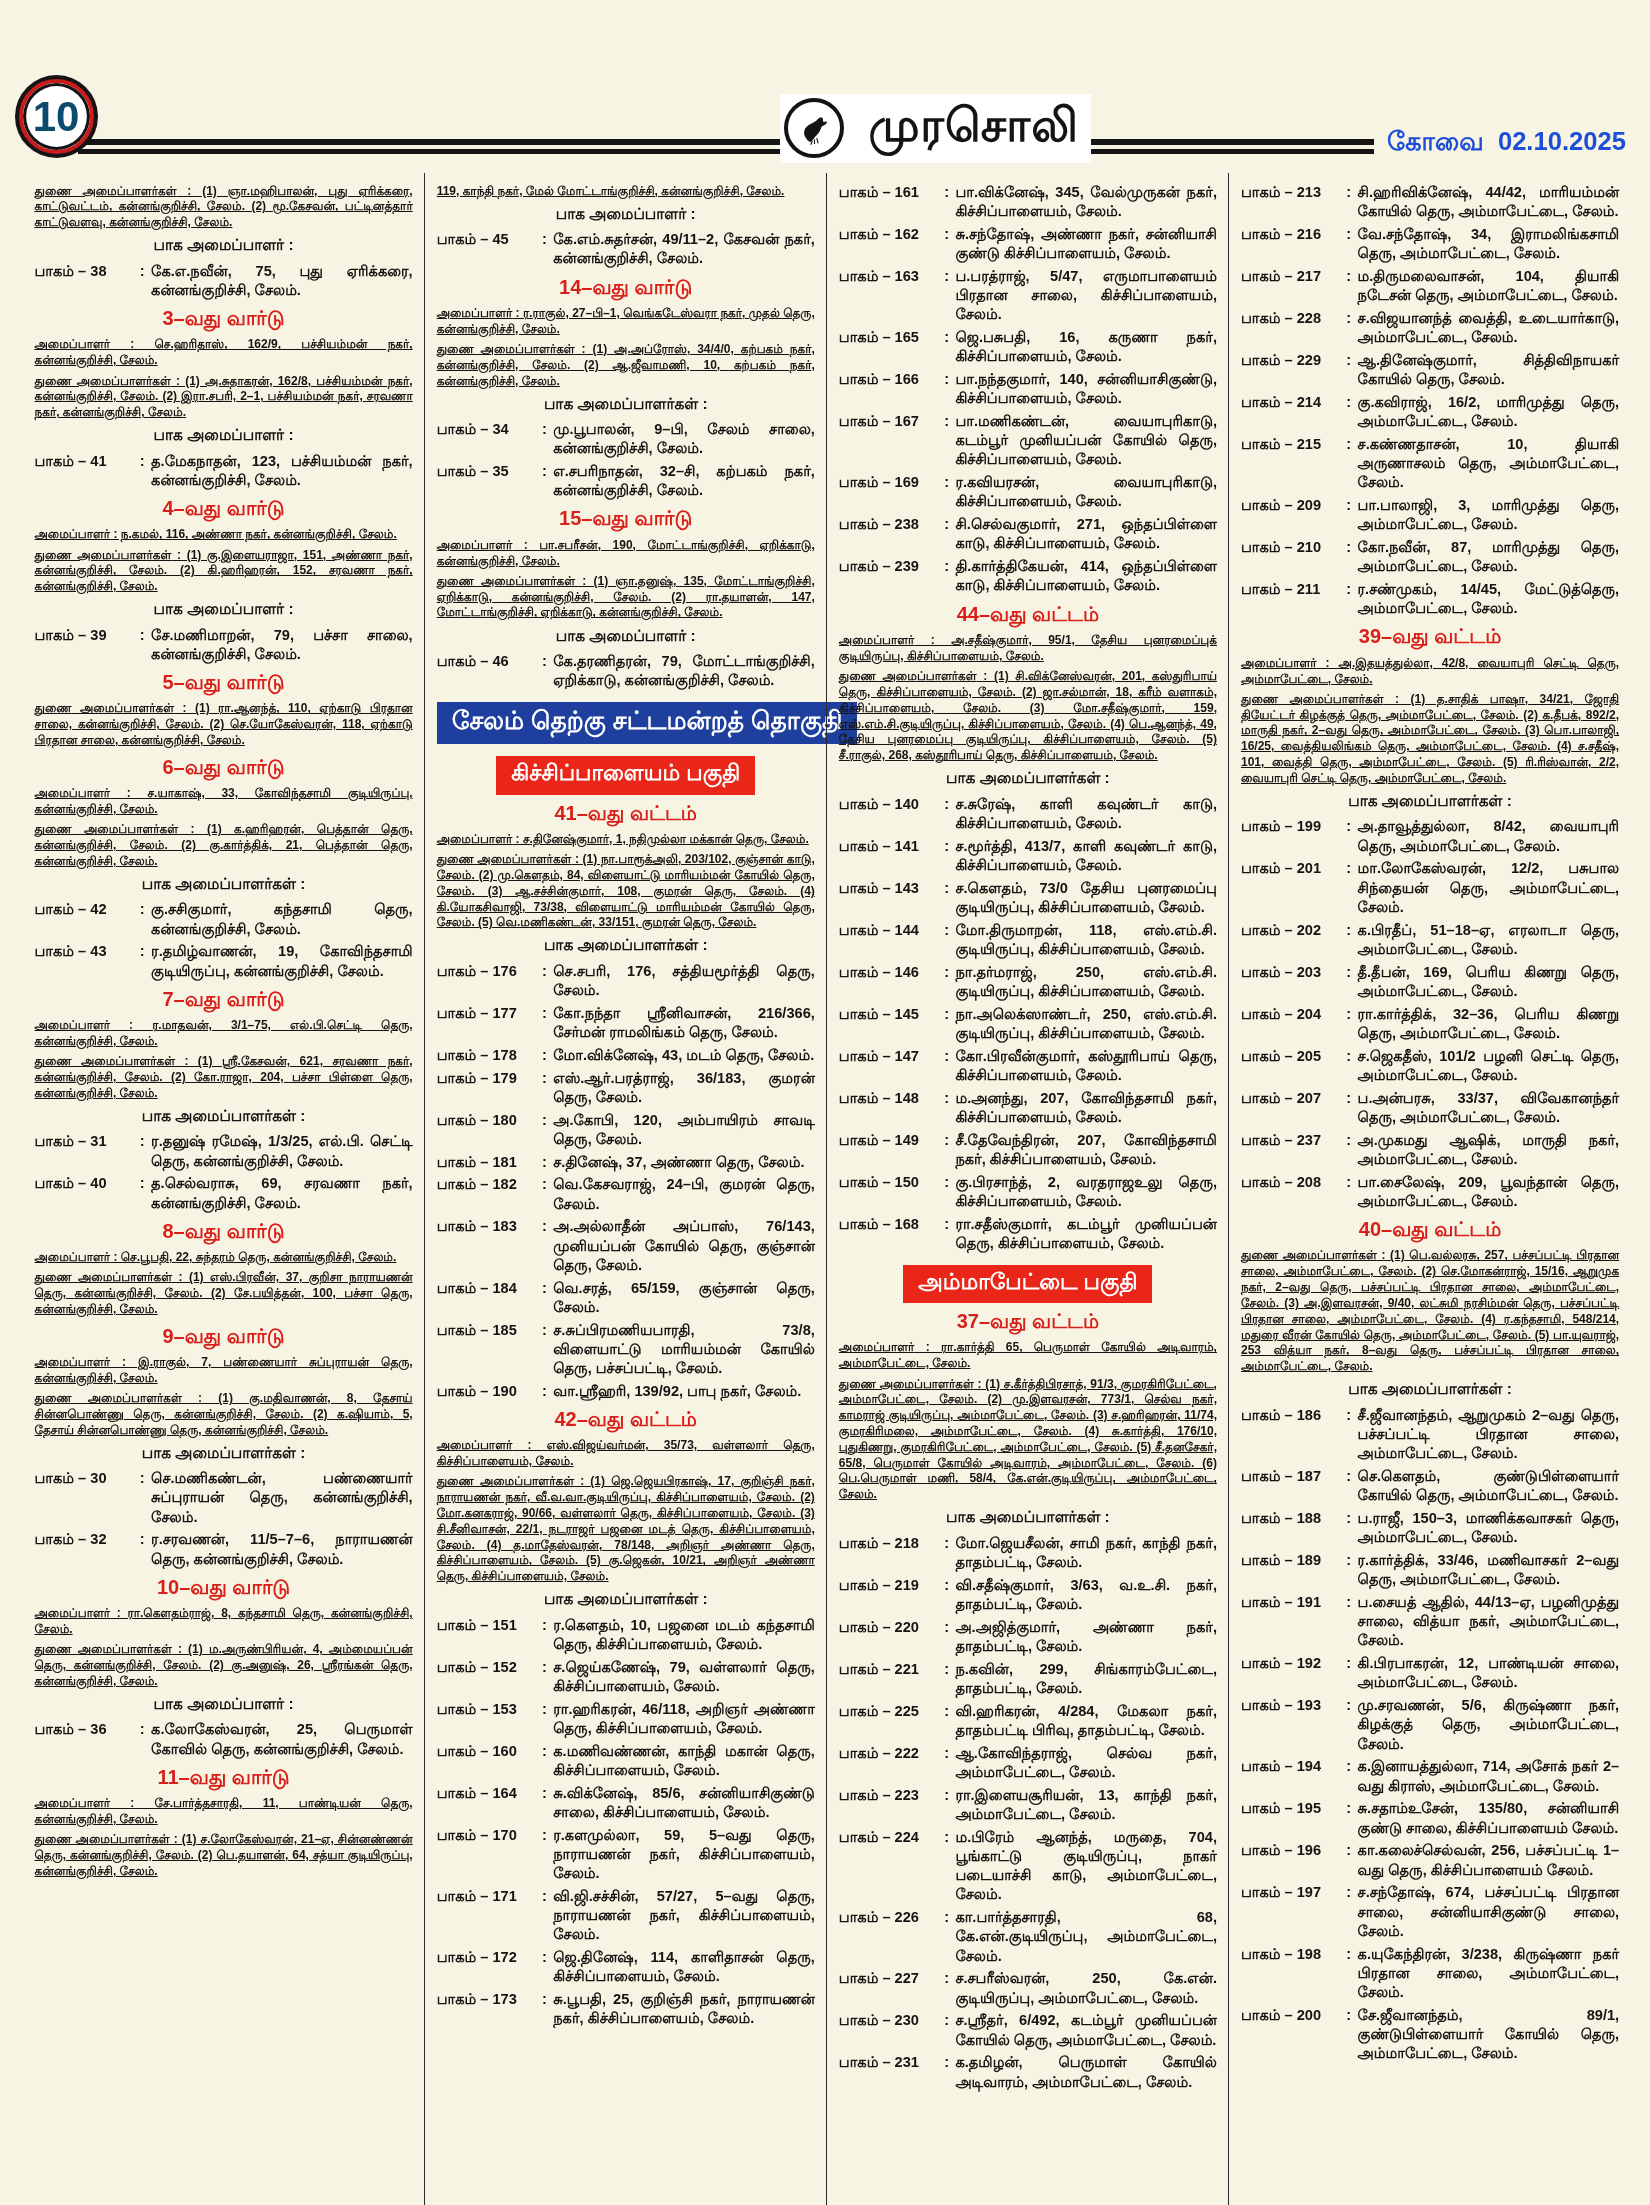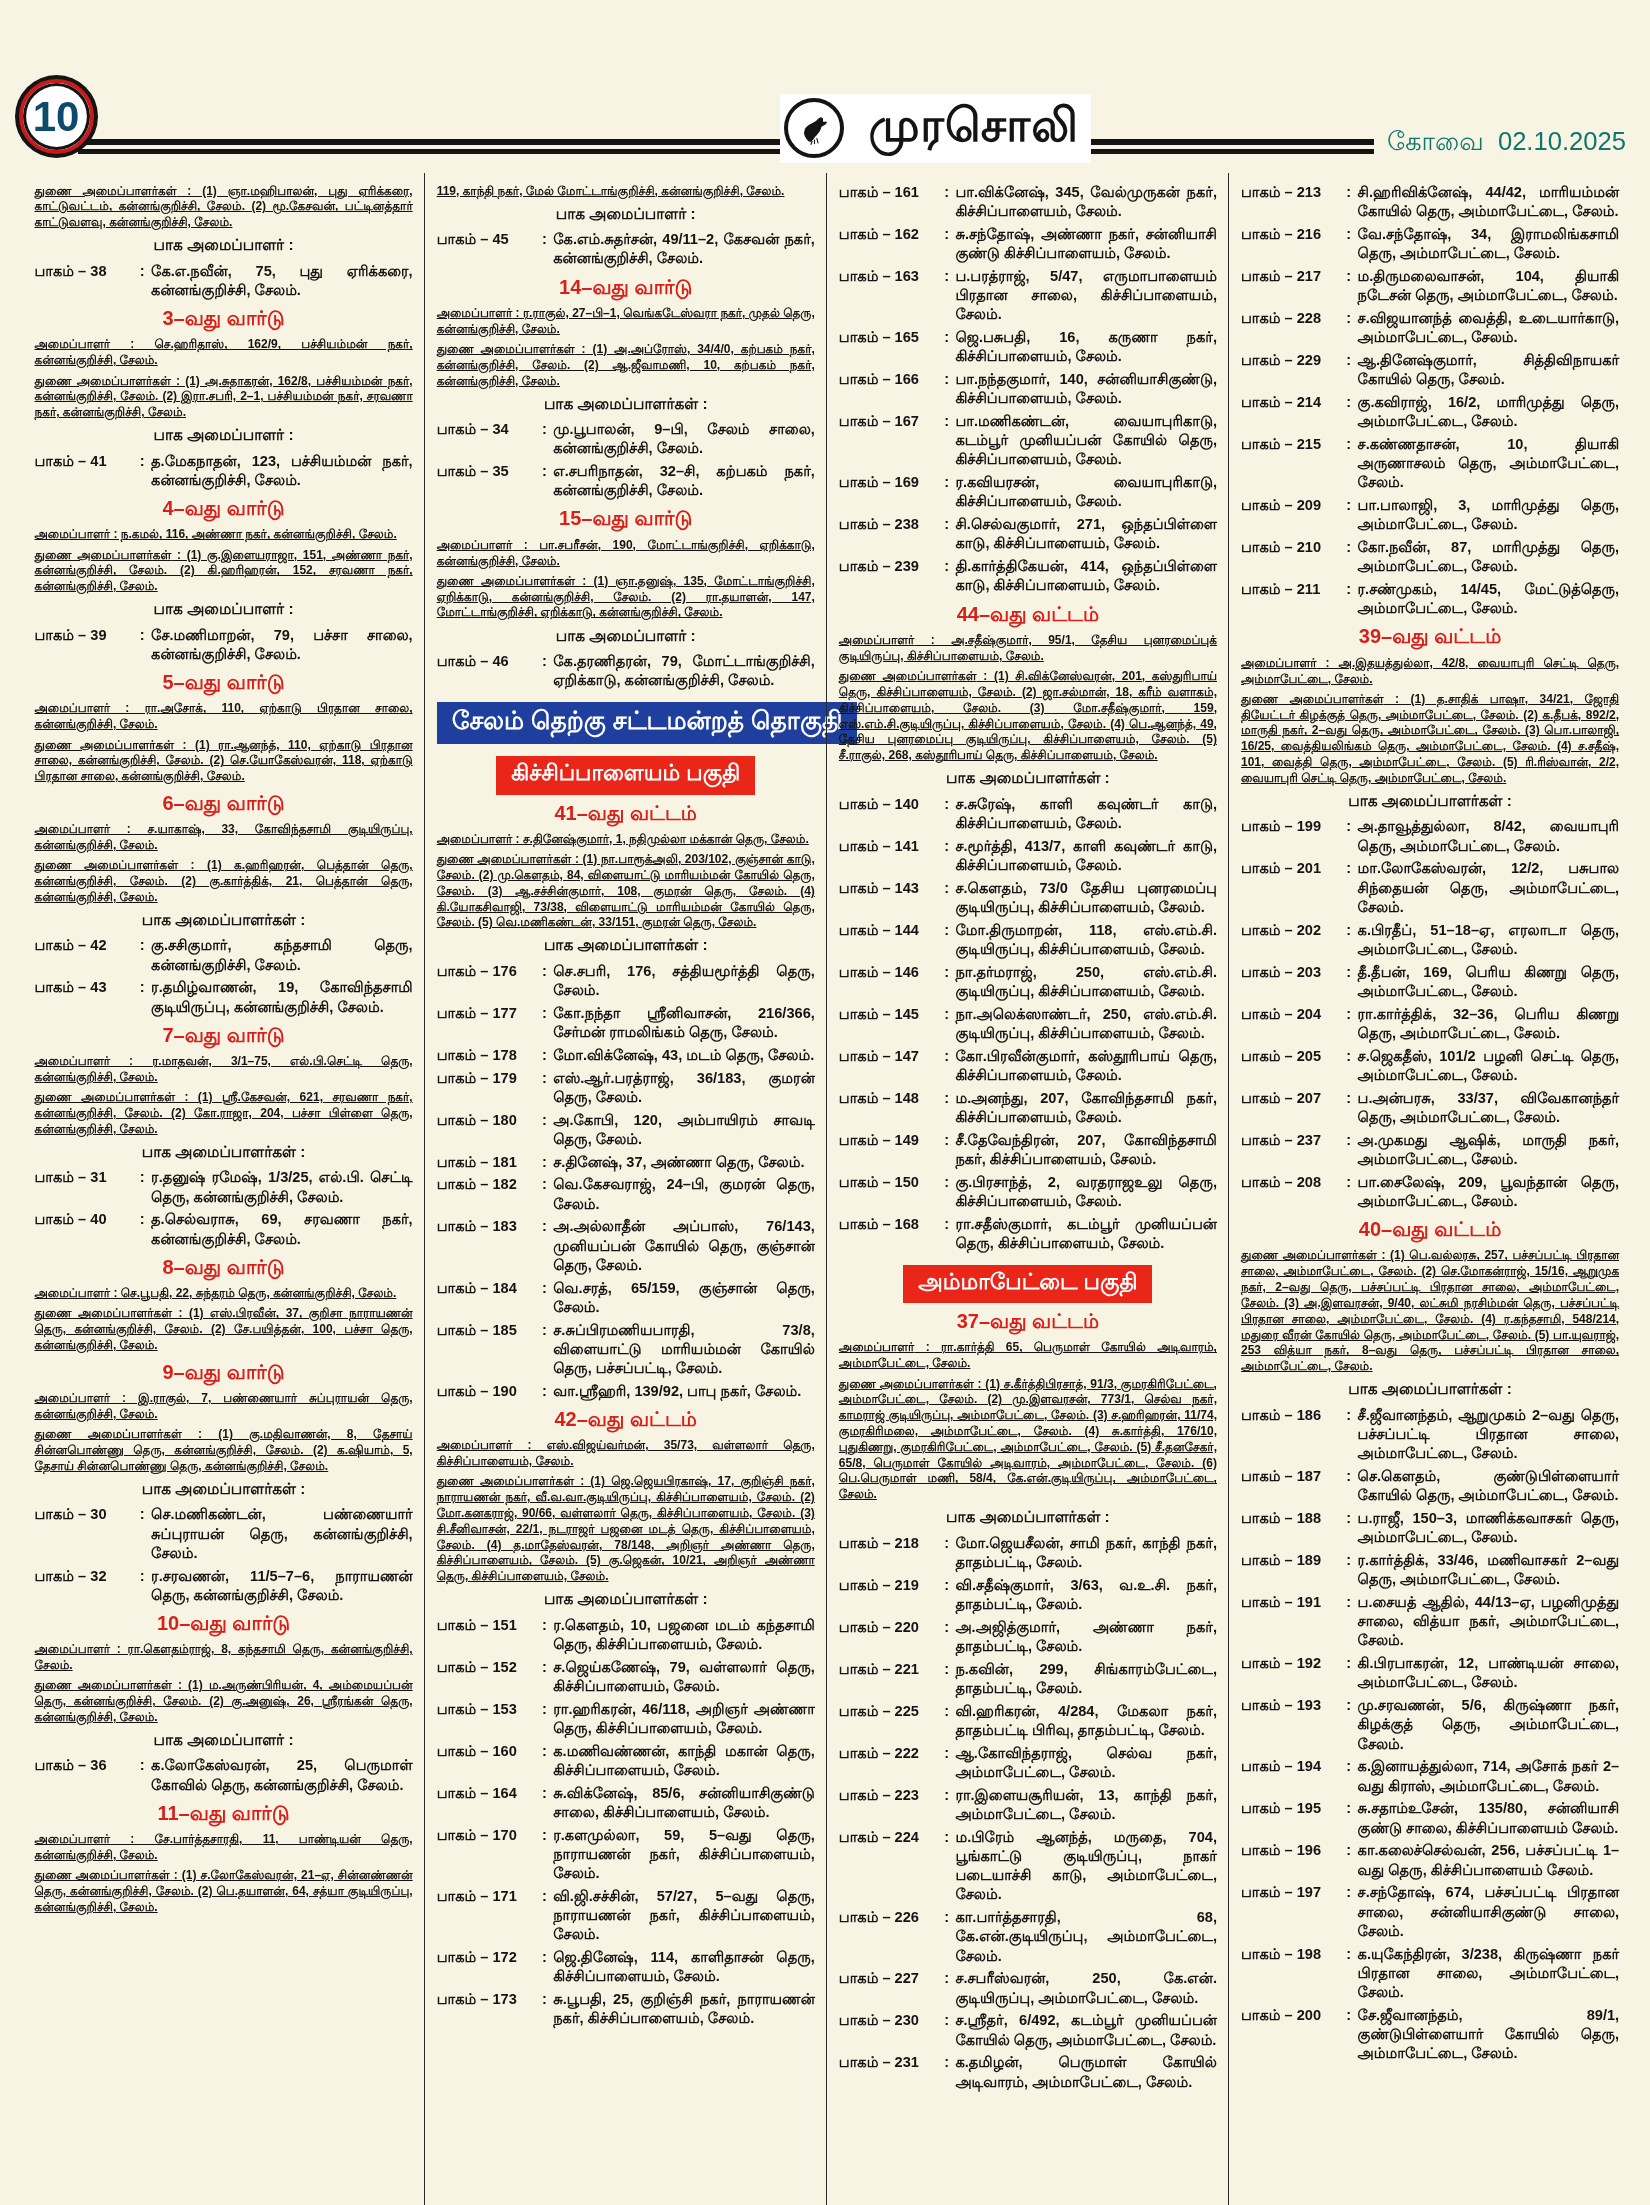--- a/index.html
+++ b/index.html
@@ -28,21 +28,21 @@
     display:flex;align-items:center;gap:24px;
   }
   .masthead-logo{
     width:52px;height:52px;border-radius:50%;border:4px solid #141414;
     display:flex;align-items:center;justify-content:center;background:#fff;
   }
   .masthead-logo svg{width:37px;height:37px;}
   .masthead-title{font-size:46px;font-weight:bold;color:#141414;letter-spacing:0.9px;}
   .dateline{
     position:absolute;right:24px;top:127px;z-index:2;background:#f8f4e3;
-    padding-left:13.2px;font-size:25.6px;font-weight:normal;color:#0f766e;white-space:nowrap;
+    padding-left:13.2px;font-size:25.6px;font-weight:bold;color:#1d4ed8;white-space:nowrap;
   }
   
   .cols{
     display:flex;align-items:stretch;
     margin:0 19.4px 0 23px;border-bottom:1.8px solid #141414;
     padding-bottom:11.5px;min-height:2395px;box-sizing:border-box;
   }
   .col{flex:1 1 0;padding:6.2px 11.5px 4.4px 11.5px;min-width:0;}
   .col + .col{border-left:1.3px solid #2a2a2a;}
   
@@ -108,21 +108,20 @@
       <div class="ward">4–வது வார்டு</div>
       <p class="para"><b class="lead">அமைப்பாளர்</b><span class="rest"> : ந.கமல், 116, அண்ணா நகர், கன்னங்குறிச்சி, சேலம்.</span></p>
       <p class="para"><b class="lead">துணை அமைப்பாளர்கள்</b><span class="rest"> : (1) கு.இளையராஜா, 151, அண்ணா நகர், கன்னங்குறிச்சி, சேலம். (2) கி.ஹரிஹரன், 152, சரவணா நகர், கன்னங்குறிச்சி, சேலம்.</span></p>
       <div class="centerhead">பாக அமைப்பாளர் :</div>
       <div class="part">
     <span class="pno">பாகம் – 39</span>
     <span class="colon">:</span>
     <span class="ptext">சே.மணிமாறன், 79, பச்சா சாலை, கன்னங்குறிச்சி, சேலம்.</span>
   </div>
       <div class="ward">5–வது வார்டு</div>
-      <p class="para"><b class="lead">அமைப்பாளர்</b><span class="rest"> : ரா.அசோக், 110, ஏற்காடு பிரதான சாலை, கன்னங்குறிச்சி, சேலம்.</span></p>
       <p class="para"><b class="lead">துணை அமைப்பாளர்கள்</b><span class="rest"> : (1) ரா.ஆனந்த், 110, ஏற்காடு பிரதான சாலை, கன்னங்குறிச்சி, சேலம். (2) செ.யோகேஸ்வரன், 118, ஏற்காடு பிரதான சாலை, கன்னங்குறிச்சி, சேலம்.</span></p>
       <div class="ward">6–வது வார்டு</div>
       <p class="para"><b class="lead">அமைப்பாளர்</b><span class="rest"> : ச.யாகாஷ், 33, கோவிந்தசாமி குடியிருப்பு, கன்னங்குறிச்சி, சேலம்.</span></p>
       <p class="para"><b class="lead">துணை அமைப்பாளர்கள்</b><span class="rest"> : (1) க.ஹரிஹரன், பெத்தான் தெரு, கன்னங்குறிச்சி, சேலம். (2) கு.கார்த்திக், 21, பெத்தான் தெரு, கன்னங்குறிச்சி, சேலம்.</span></p>
       <div class="centerhead">பாக அமைப்பாளர்கள் :</div>
       <div class="part">
     <span class="pno">பாகம் – 42</span>
     <span class="colon">:</span>
     <span class="ptext">கு.சசிகுமார், கந்தசாமி தெரு, கன்னங்குறிச்சி, சேலம்.</span>
   </div>

